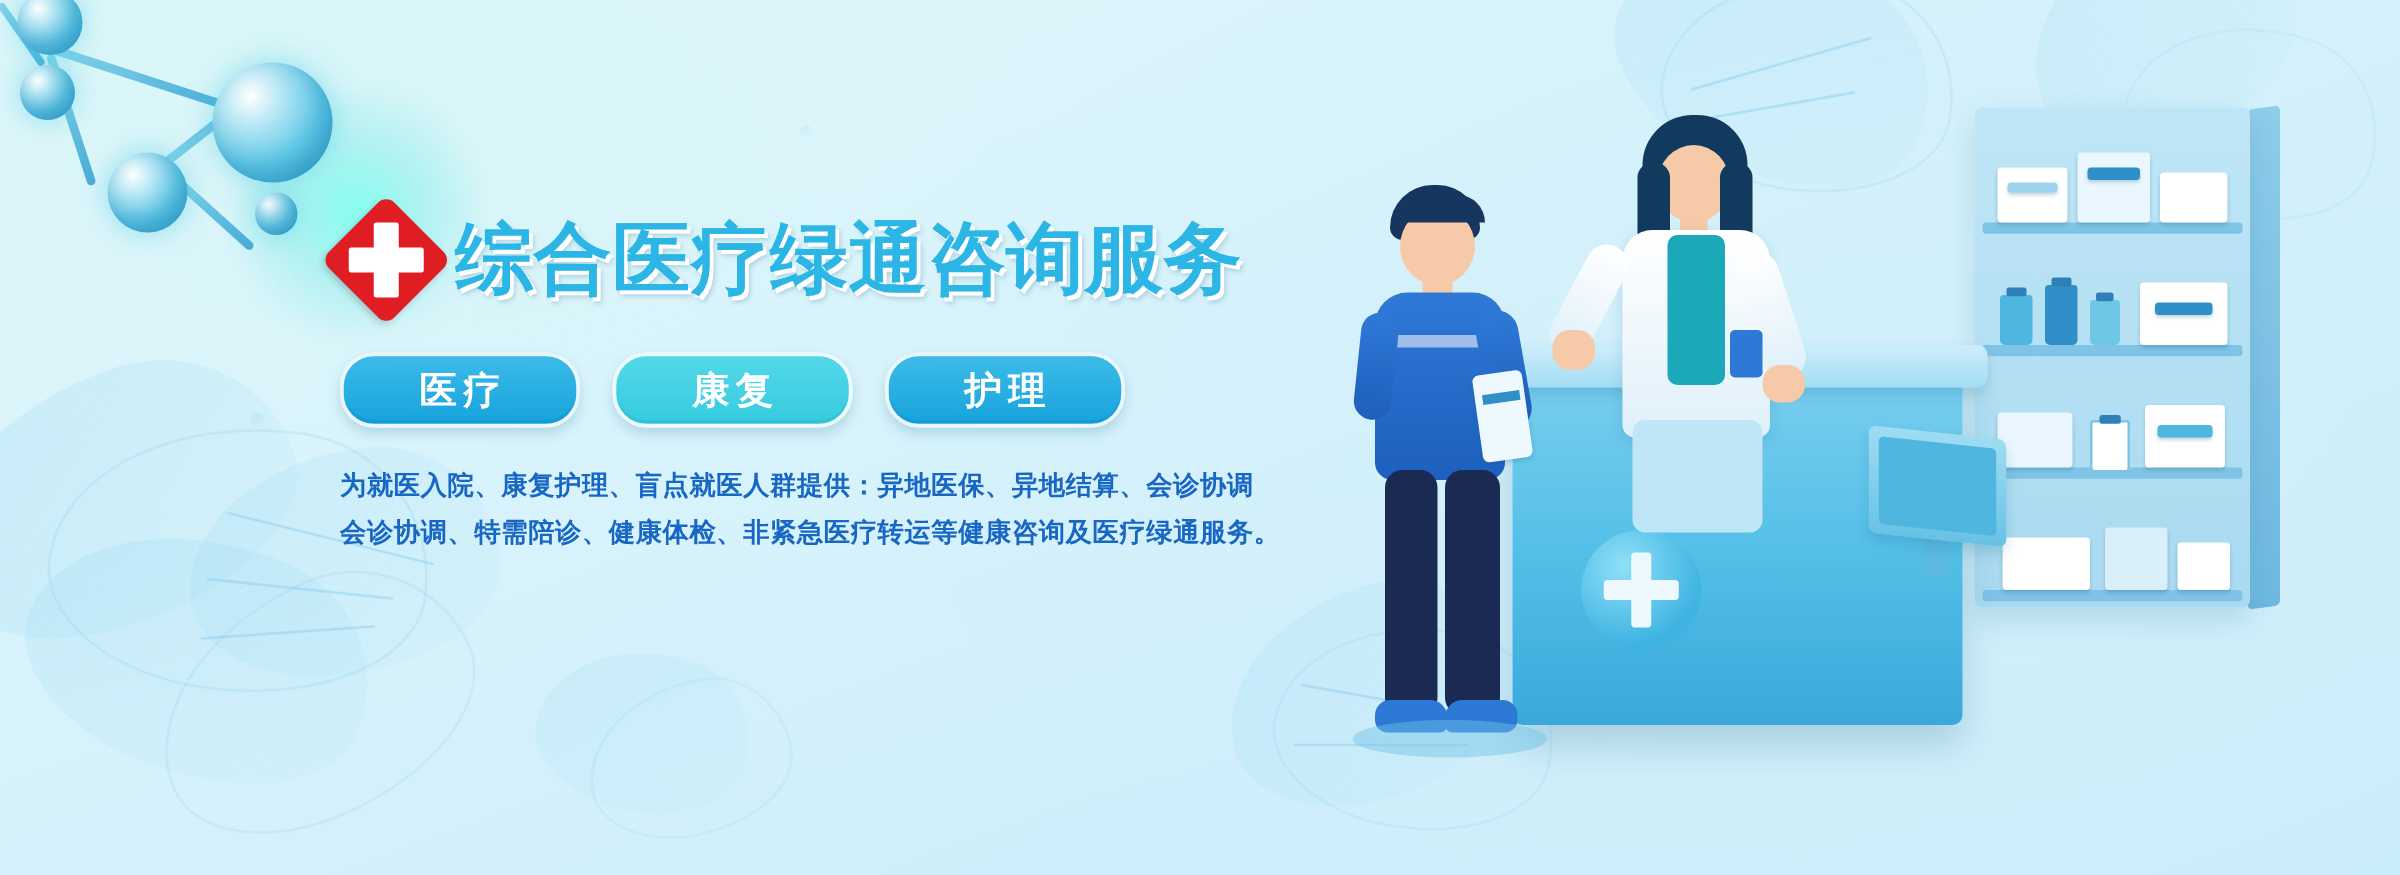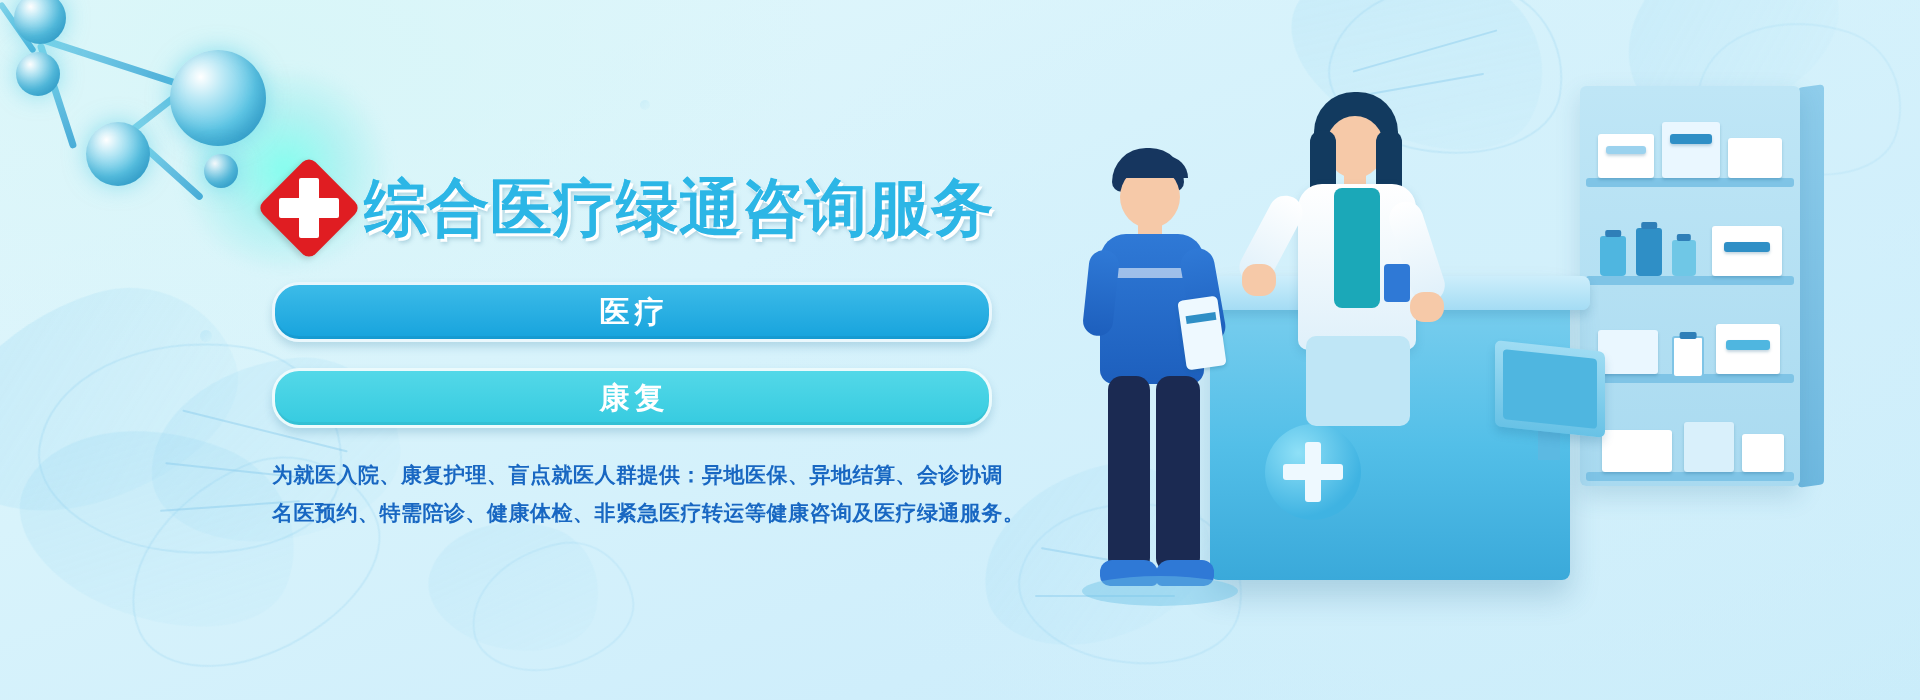--- a/index.html
+++ b/index.html
@@ -61,21 +61,21 @@
   .main-title{
     font-size:62px;font-weight:bold;letter-spacing:1px;
     color:#2cb6e6;line-height:1;white-space:nowrap;
     text-shadow:
       3px 3px 0 #ffffff,
       4px 5px 4px rgba(80,140,170,.35);
     background:linear-gradient(180deg,#45c8ee 0%,#45c8ee 48%,#1f9ed8 52%,#1f9ed8 100%);
     -webkit-background-clip:text;background-clip:text;
   }
 
-  .pills{display:flex;gap:26px;margin-top:26px;flex-direction:column;}
+  .pills{display:flex;gap:26px;margin-top:26px;}
   .pill{
     min-width:186px;height:54px;border-radius:27px;
     display:flex;align-items:center;justify-content:center;
     color:#fff;font-size:30px;font-weight:bold;letter-spacing:5px;
     text-indent:5px;
     box-shadow:0 5px 9px rgba(40,120,160,.22), inset 0 -3px 0 rgba(0,0,0,.05);
     border:3px solid rgba(255,255,255,.9);
     cursor:pointer;
   }
   .pill.p1{background:linear-gradient(180deg,#3cbbe8,#17a3dd);}
@@ -207,25 +207,28 @@
       <div class="main-title">综合医疗绿通咨询服务</div>
     </div>
 
     <div class="pills">
       <div class="pill p1">
         <span>医疗</span>
       </div>
       <div class="pill p2">
         <span>康复</span>
       </div>
+      <div class="pill p3">
+        <span>护理</span>
+      </div>
     </div>
 
     <div class="desc">
       <p>为就医入院、康复护理、盲点就医人群提供：异地医保、异地结算、会诊协调</p>
-      <p>名医预约、特需陪诊、健康体检、非紧急医疗转运等健康咨询及医疗绿通服务。</p>
+      <p>会诊协调、特需陪诊、健康体检、非紧急医疗转运等健康咨询及医疗绿通服务。</p>
     </div>
   </div>
 
   <div class="scene">
 
     <div class="shelf-side"></div>
     <div class="shelf">
       <div class="board" style="top:92px;"></div>
       <div class="board" style="top:190px;"></div>
       <div class="board" style="top:288px;"></div>

